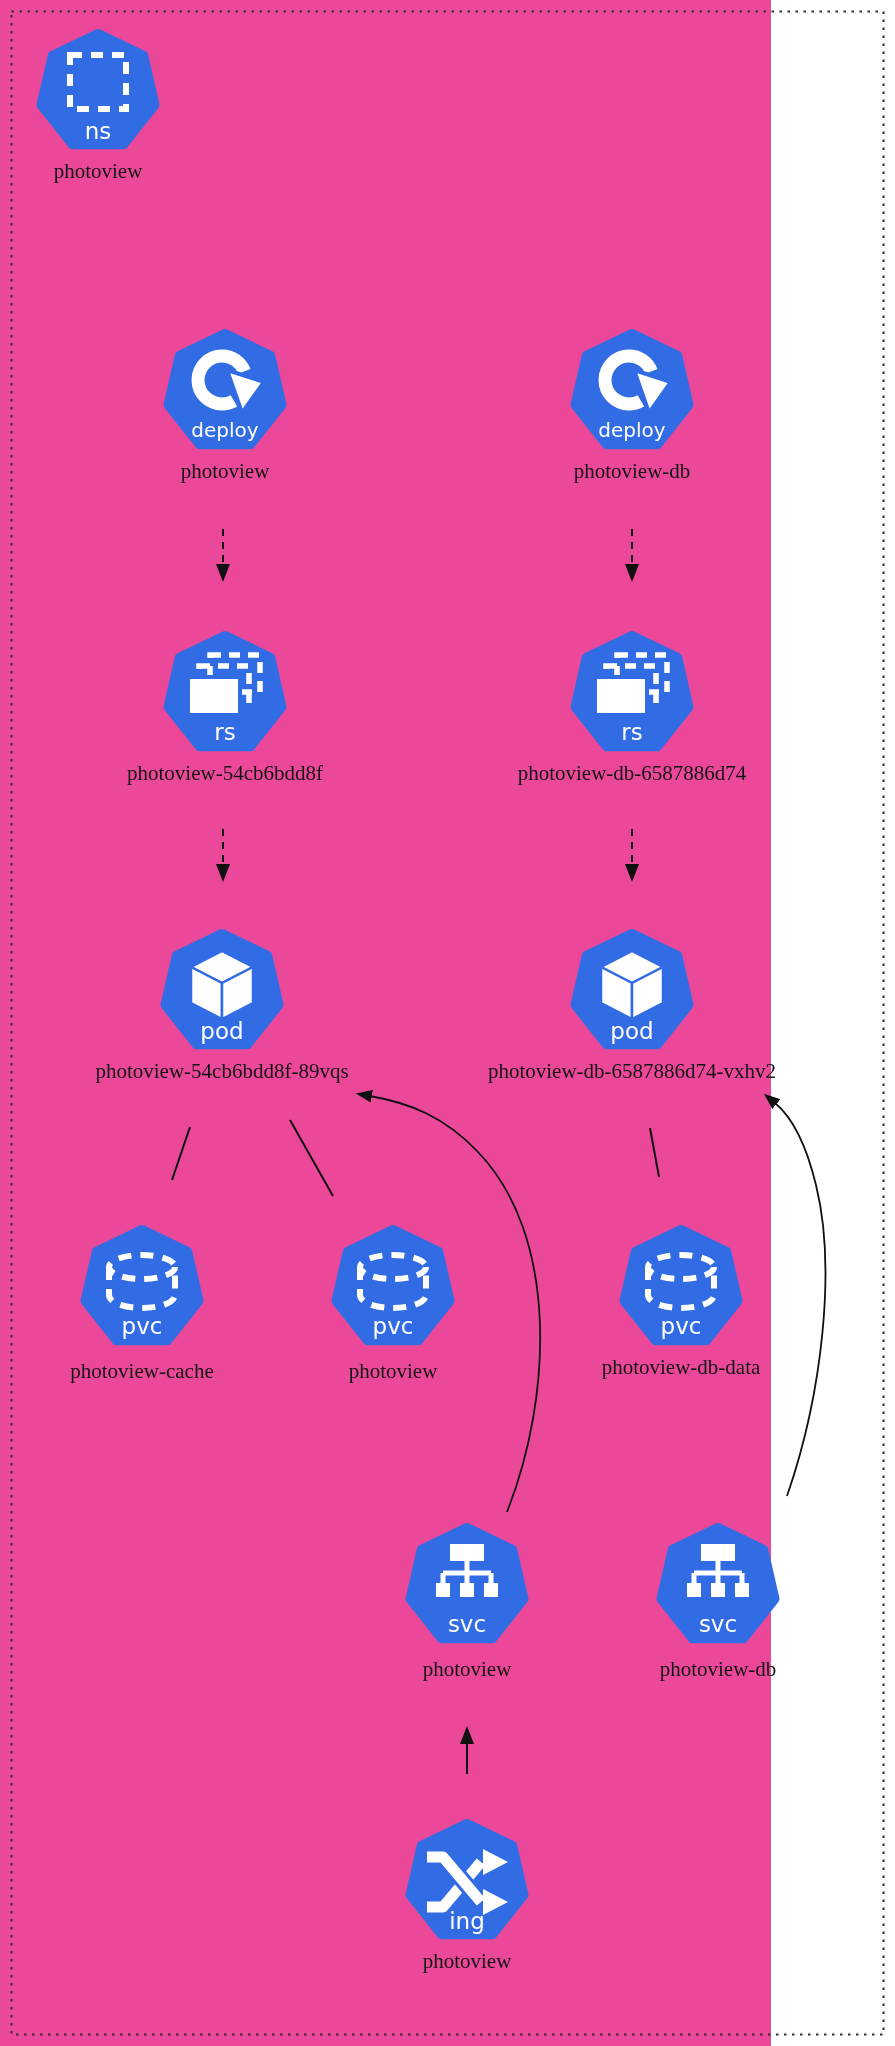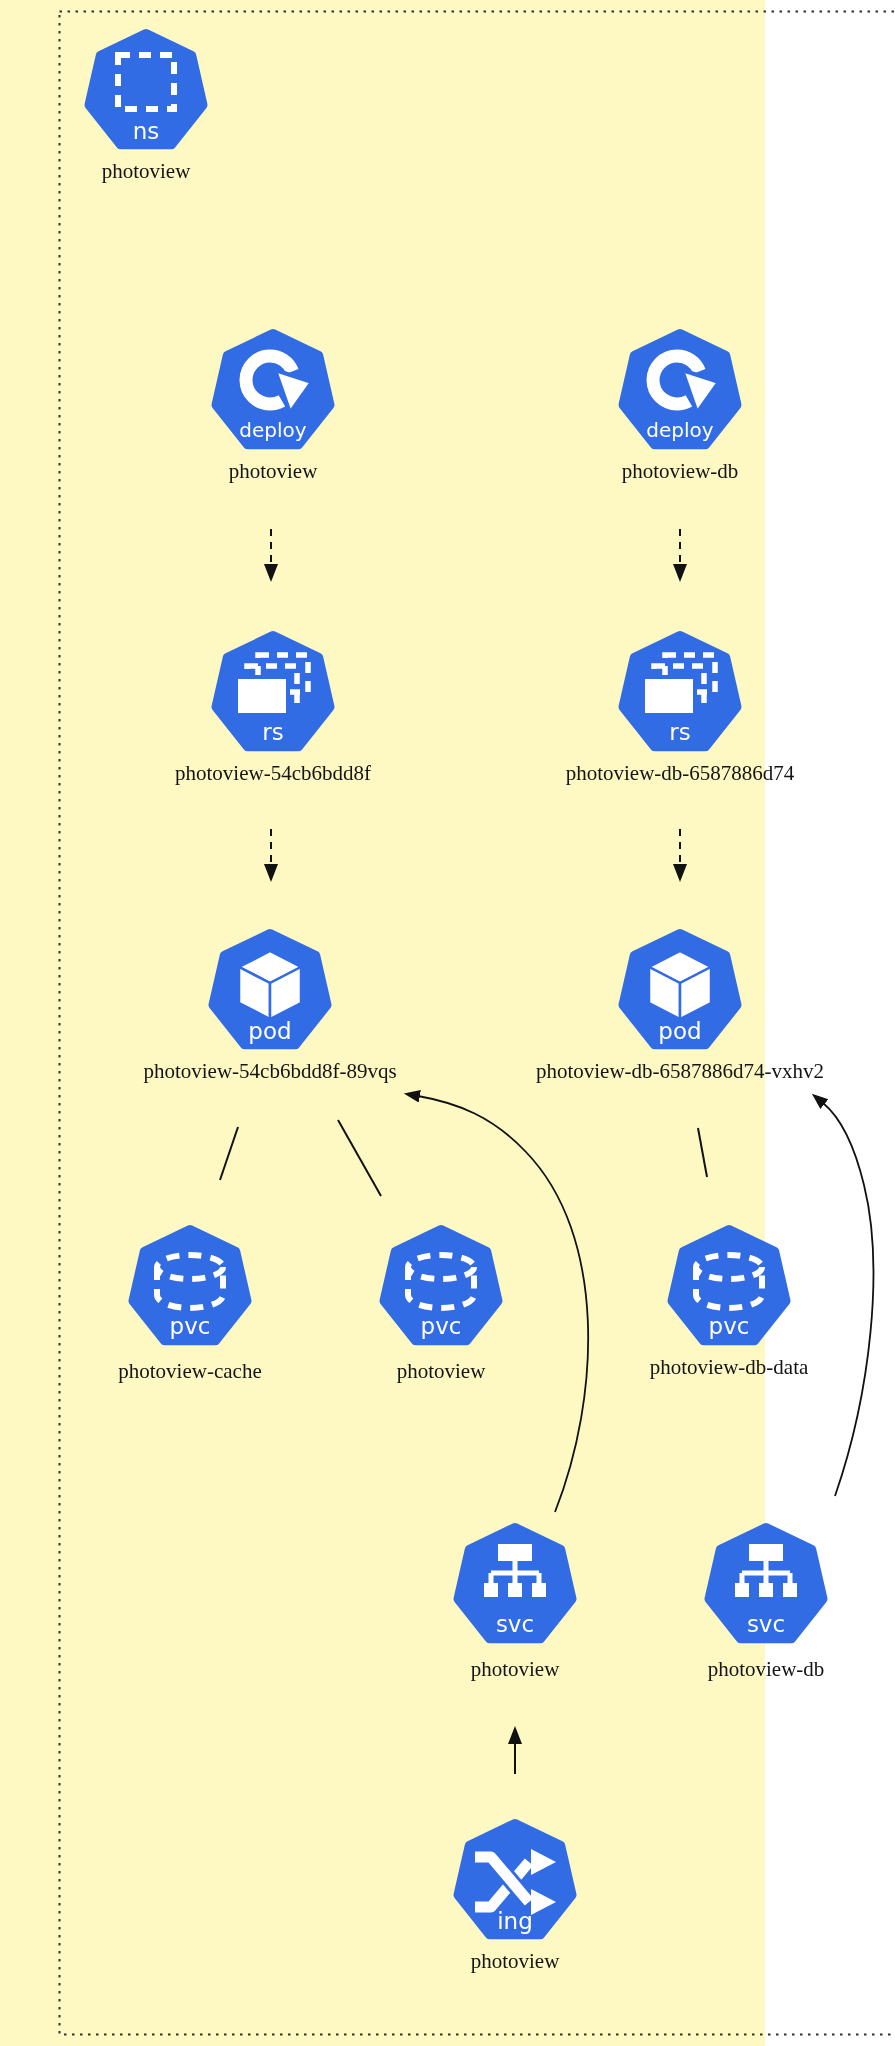--- a/index.html
+++ b/index.html
@@ -1,16 +1,16 @@
 <!DOCTYPE html>
 <html><head>
 <meta charset="utf-8">
 <style>
   html,body { margin:0; padding:0; background:#ffffff; }
-  .stage { position:relative; width:717px; height:2046px; background:#fef9c3;padding-left:48px; }
+  .stage { position:relative; width:771px; height:2046px; background:#ec4899; }
   svg { display:block; }
   .hepta { fill:#326CE5; stroke:#326CE5; stroke-width:10; stroke-linejoin:round; }
   .kind  { font-family:"DejaVu Sans","Liberation Sans",sans-serif; font-size:23px; fill:#ffffff;
            text-anchor:middle; }
   .kind-sm { font-size:20px; }
   .label { font-family:"Liberation Serif","DejaVu Serif",serif; font-size:21px; fill:#141414;
            text-anchor:middle; }
   .edge-dashed { stroke:#111111; stroke-width:2; fill:none; stroke-dasharray:7 6; }
   .edge-line   { stroke:#111111; stroke-width:2; fill:none; }
   .edge-curve  { stroke:#111111; stroke-width:1.8; fill:none; }

